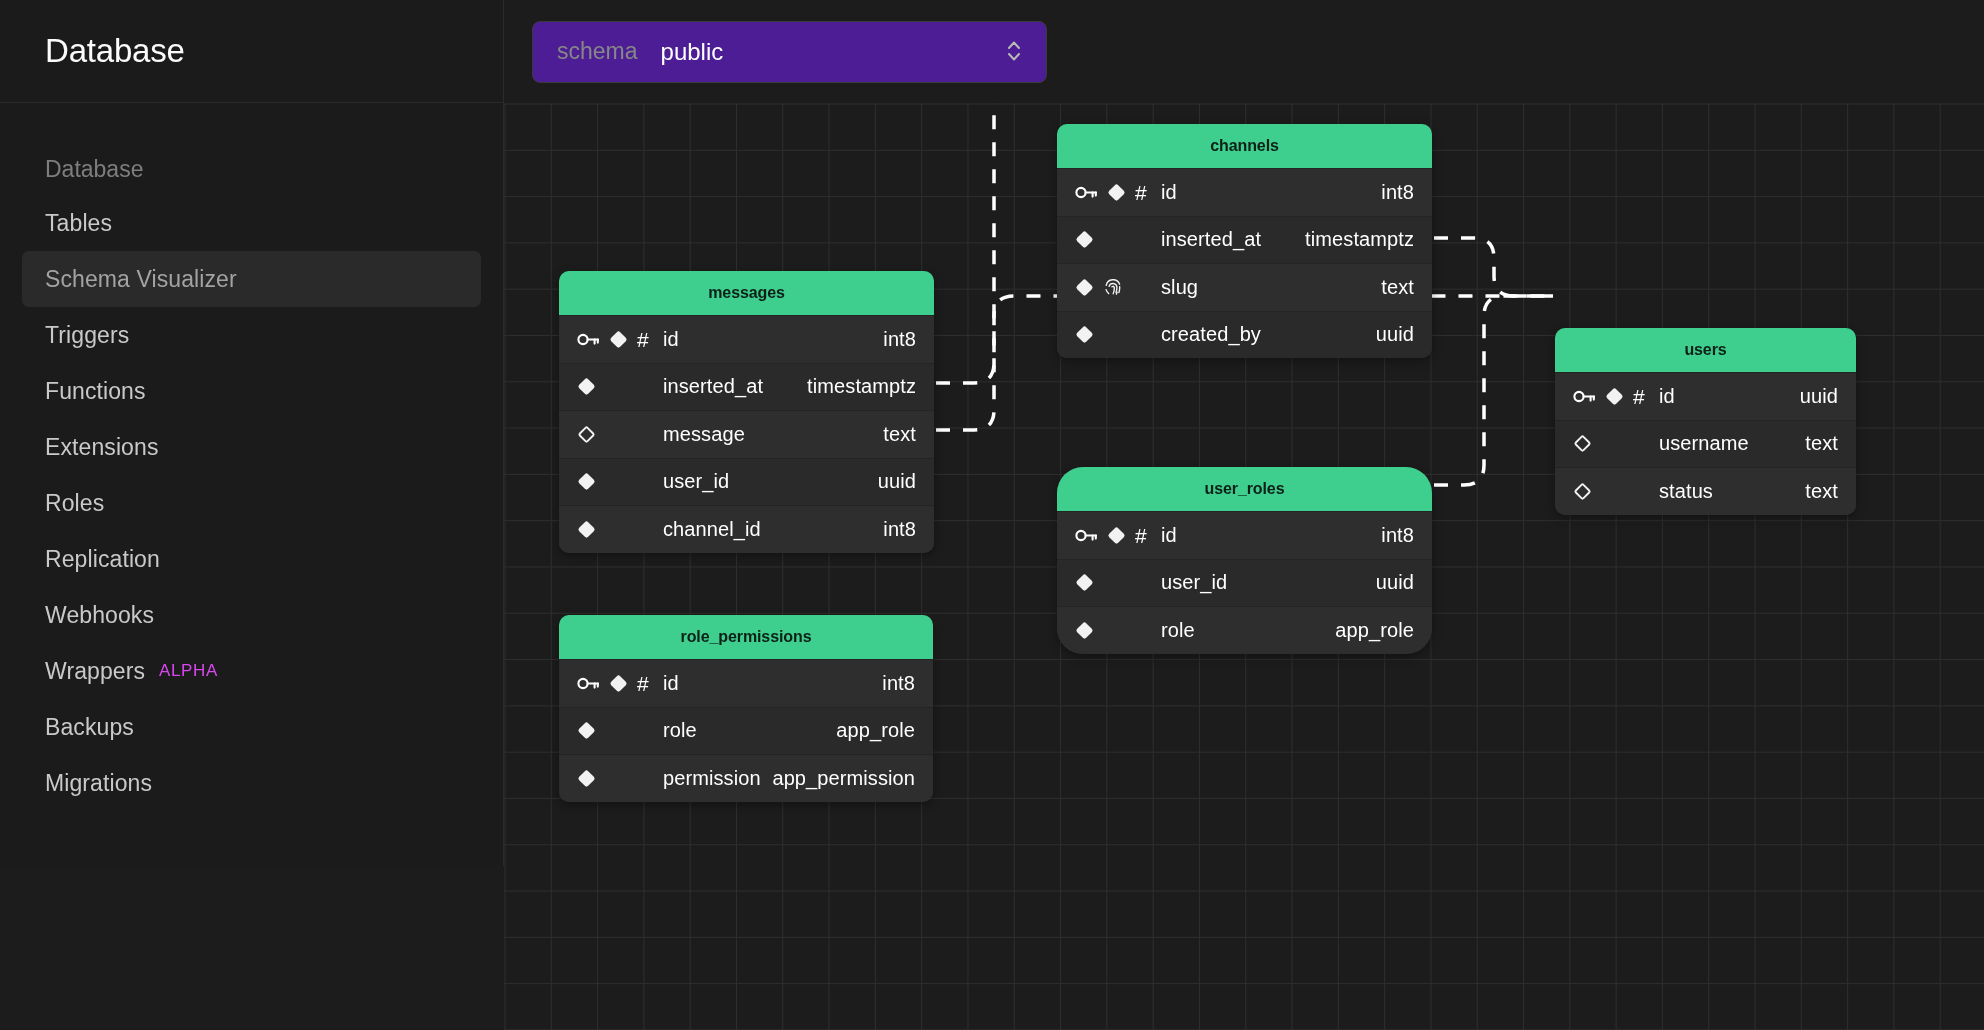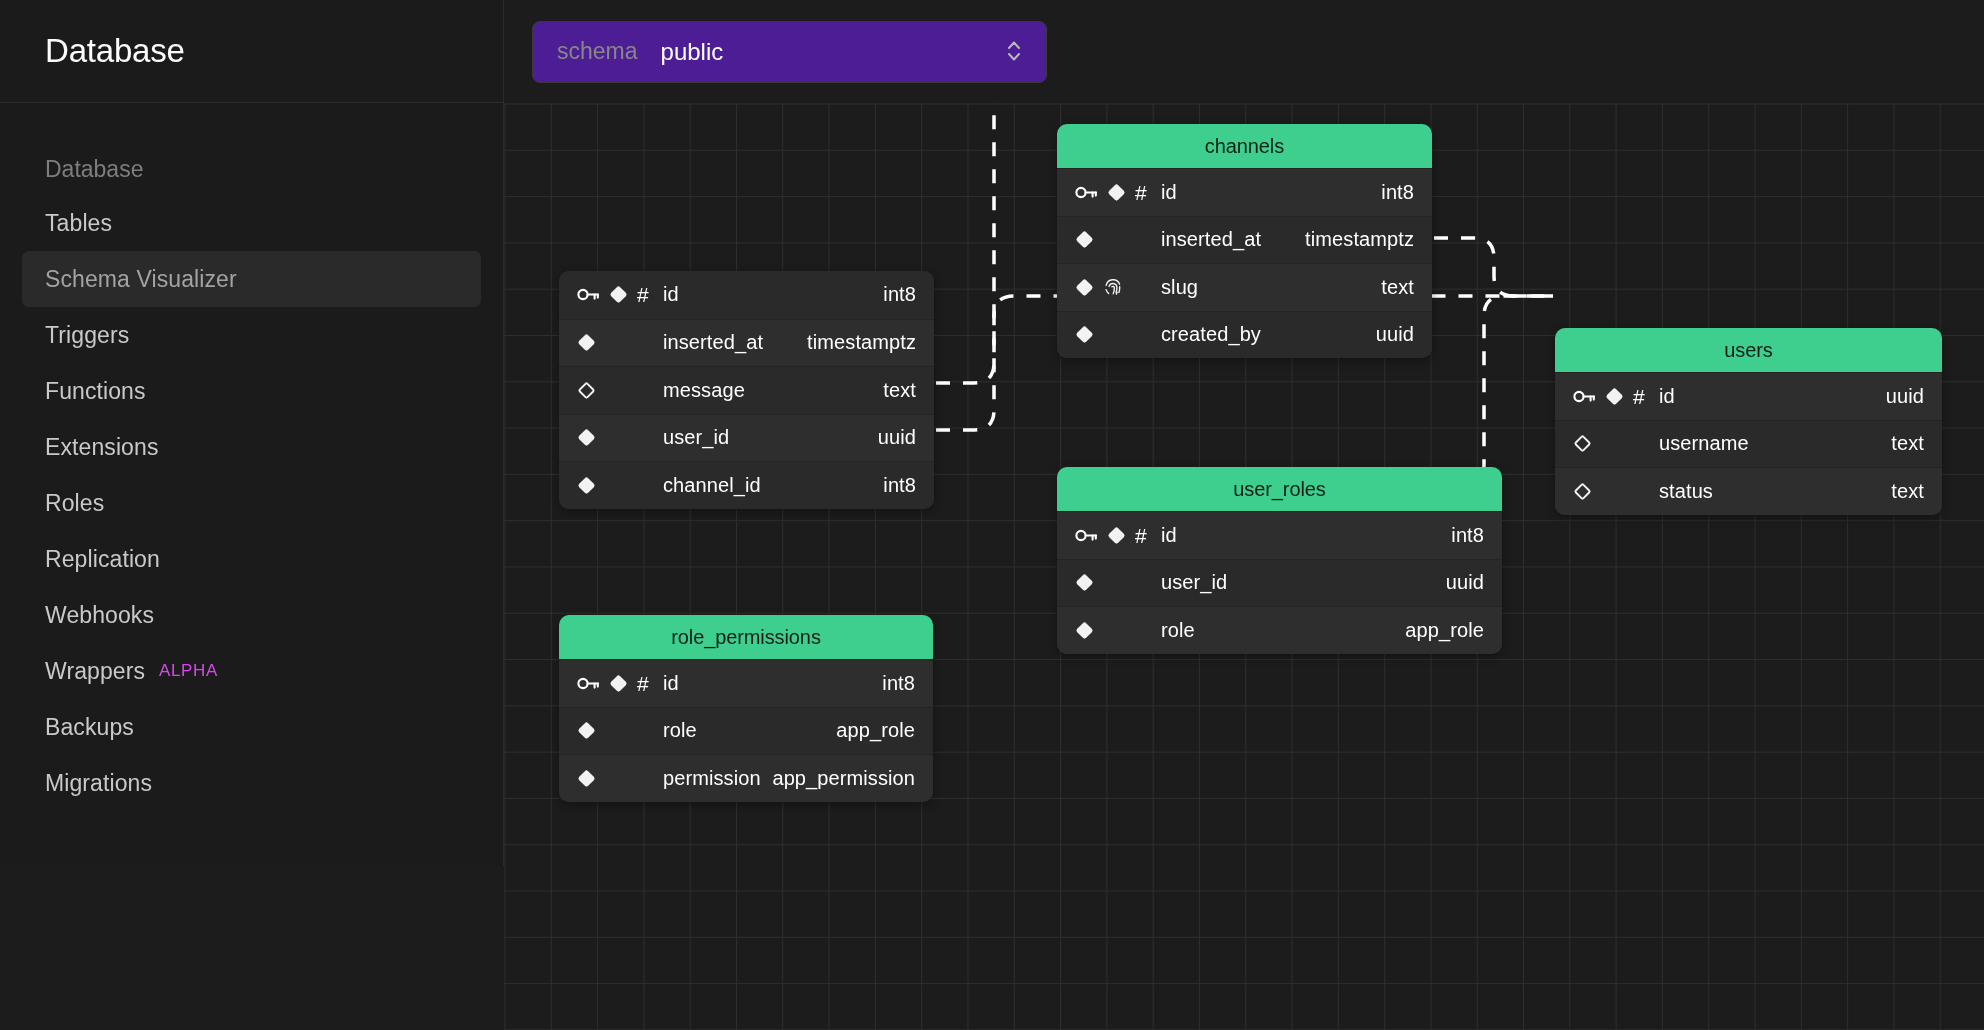--- a/index.html
+++ b/index.html
@@ -119,21 +119,21 @@
     background: #2a2a2a;
     box-shadow: 0 3px 10px rgba(0,0,0,.35);
     overflow: hidden;
   }
   .node-header {
     background: #3ecf8e;
     height: 44px;
     display: flex; align-items: center; justify-content: center;
   }
   .node-header .tname {
-    font-size: 20px; font-weight: 400;
+    font-size: 16px; font-weight: 700;
     color: #0d2018;
     letter-spacing: -0.1px;
   }
   .node-row {
     height: 47.5px;
     display: flex; align-items: center;
     position: relative;
     padding: 0 18px 0 18px;
     border-top: 1px solid #242424;
   }
@@ -224,20 +224,23 @@
 
         <path d="M 930 485 L 960 485 Q 980 485 980 465 L 980 316 Q 980 296 1000 296 L 1049 296"></path>
 
         <path d="M 686 290 L 686 344"></path>
         <path d="M 686 186 L 686 238"></path>
       </g>
     </svg>
 
     <div id="nodes-layer">
         <div class="node" style="left: 55px; top: 271px; width: 375px;">
+          <div class="node-header">
+            <span class="tname">messages</span>
+          </div>
           <div class="node-row">
             <span class="row-icons">
               <span class="ico">
     <svg width="23" height="17" viewBox="0 0 23 17">
       <circle cx="6" cy="8.5" r="4.6" fill="none" stroke="#fff" stroke-width="2.1"></circle>
       <path d="M10.6 8.5 H21" stroke="#fff" stroke-width="2.1" stroke-linecap="round"></path>
       <path d="M17.6 8.5 V12.6" stroke="#fff" stroke-width="2.1" stroke-linecap="round"></path>
       <path d="M20.8 8.5 V11.6" stroke="#fff" stroke-width="2.1" stroke-linecap="round"></path>
     </svg>
               </span>
@@ -404,21 +407,21 @@
               <span class="ico">
     <svg width="19" height="19" viewBox="0 0 19 19">
       <rect x="4.1" y="4.1" width="10.8" height="10.8" rx="1.4" transform="rotate(45 9.5 9.5)" fill="#f2f2f2" stroke="#f2f2f2" stroke-width="1.9"></rect>
     </svg>
               </span>
             </span>
             <span class="row-name">created_by</span>
             <span class="row-type">uuid</span>
           </div>
         </div>
-        <div class="node" style="left: 553px; top: 467px; width: 445px;">
+        <div class="node" style="left: 553px; top: 467px; width: 375px; border-radius: 26px;">
           <div class="node-header">
             <span class="tname">user_roles</span>
           </div>
           <div class="node-row">
             <span class="row-icons">
               <span class="ico">
     <svg width="23" height="17" viewBox="0 0 23 17">
       <circle cx="6" cy="8.5" r="4.6" fill="none" stroke="#fff" stroke-width="2.1"></circle>
       <path d="M10.6 8.5 H21" stroke="#fff" stroke-width="2.1" stroke-linecap="round"></path>
       <path d="M17.6 8.5 V12.6" stroke="#fff" stroke-width="2.1" stroke-linecap="round"></path>
@@ -451,21 +454,21 @@
               <span class="ico">
     <svg width="19" height="19" viewBox="0 0 19 19">
       <rect x="4.1" y="4.1" width="10.8" height="10.8" rx="1.4" transform="rotate(45 9.5 9.5)" fill="#f2f2f2" stroke="#f2f2f2" stroke-width="1.9"></rect>
     </svg>
               </span>
             </span>
             <span class="row-name">role</span>
             <span class="row-type">app_role</span>
           </div>
         </div>
-        <div class="node" style="left: 1051px; top: 328px; width: 387px;">
+        <div class="node" style="left: 1051px; top: 328px; width: 301px;">
           <div class="node-header">
             <span class="tname">users</span>
           </div>
           <div class="node-row">
             <span class="row-icons">
               <span class="ico">
     <svg width="23" height="17" viewBox="0 0 23 17">
       <circle cx="6" cy="8.5" r="4.6" fill="none" stroke="#fff" stroke-width="2.1"></circle>
       <path d="M10.6 8.5 H21" stroke="#fff" stroke-width="2.1" stroke-linecap="round"></path>
       <path d="M17.6 8.5 V12.6" stroke="#fff" stroke-width="2.1" stroke-linecap="round"></path>

